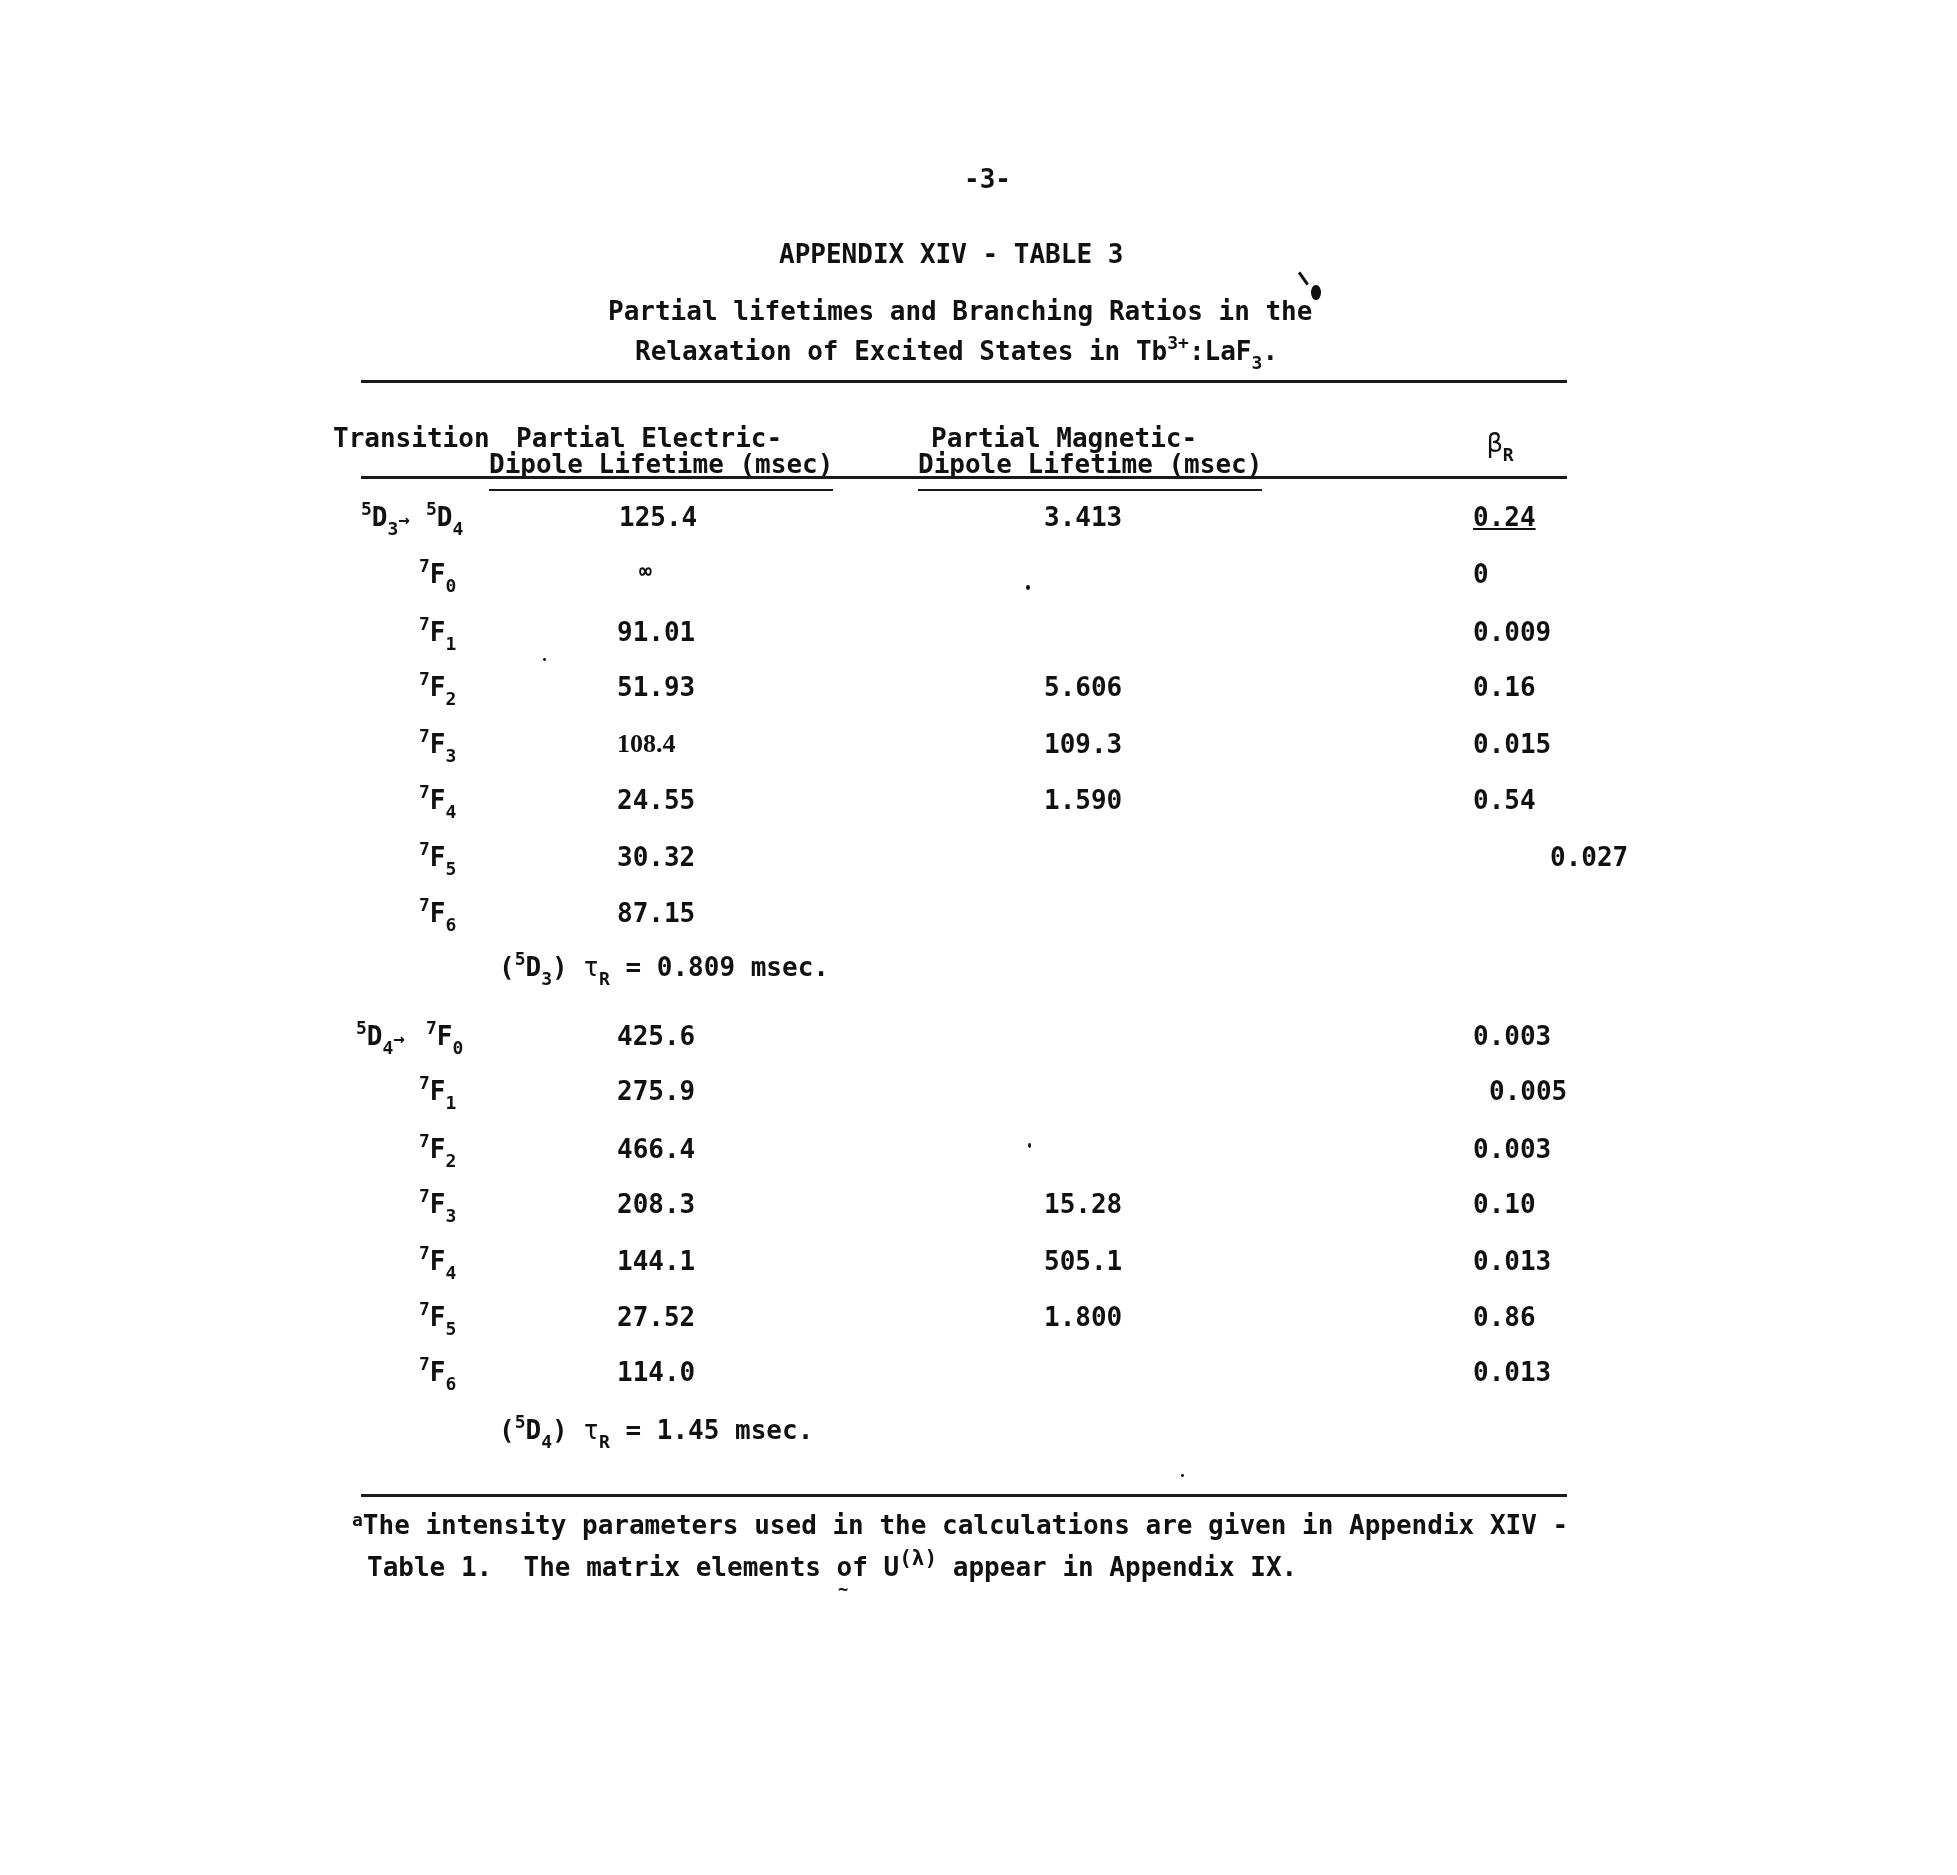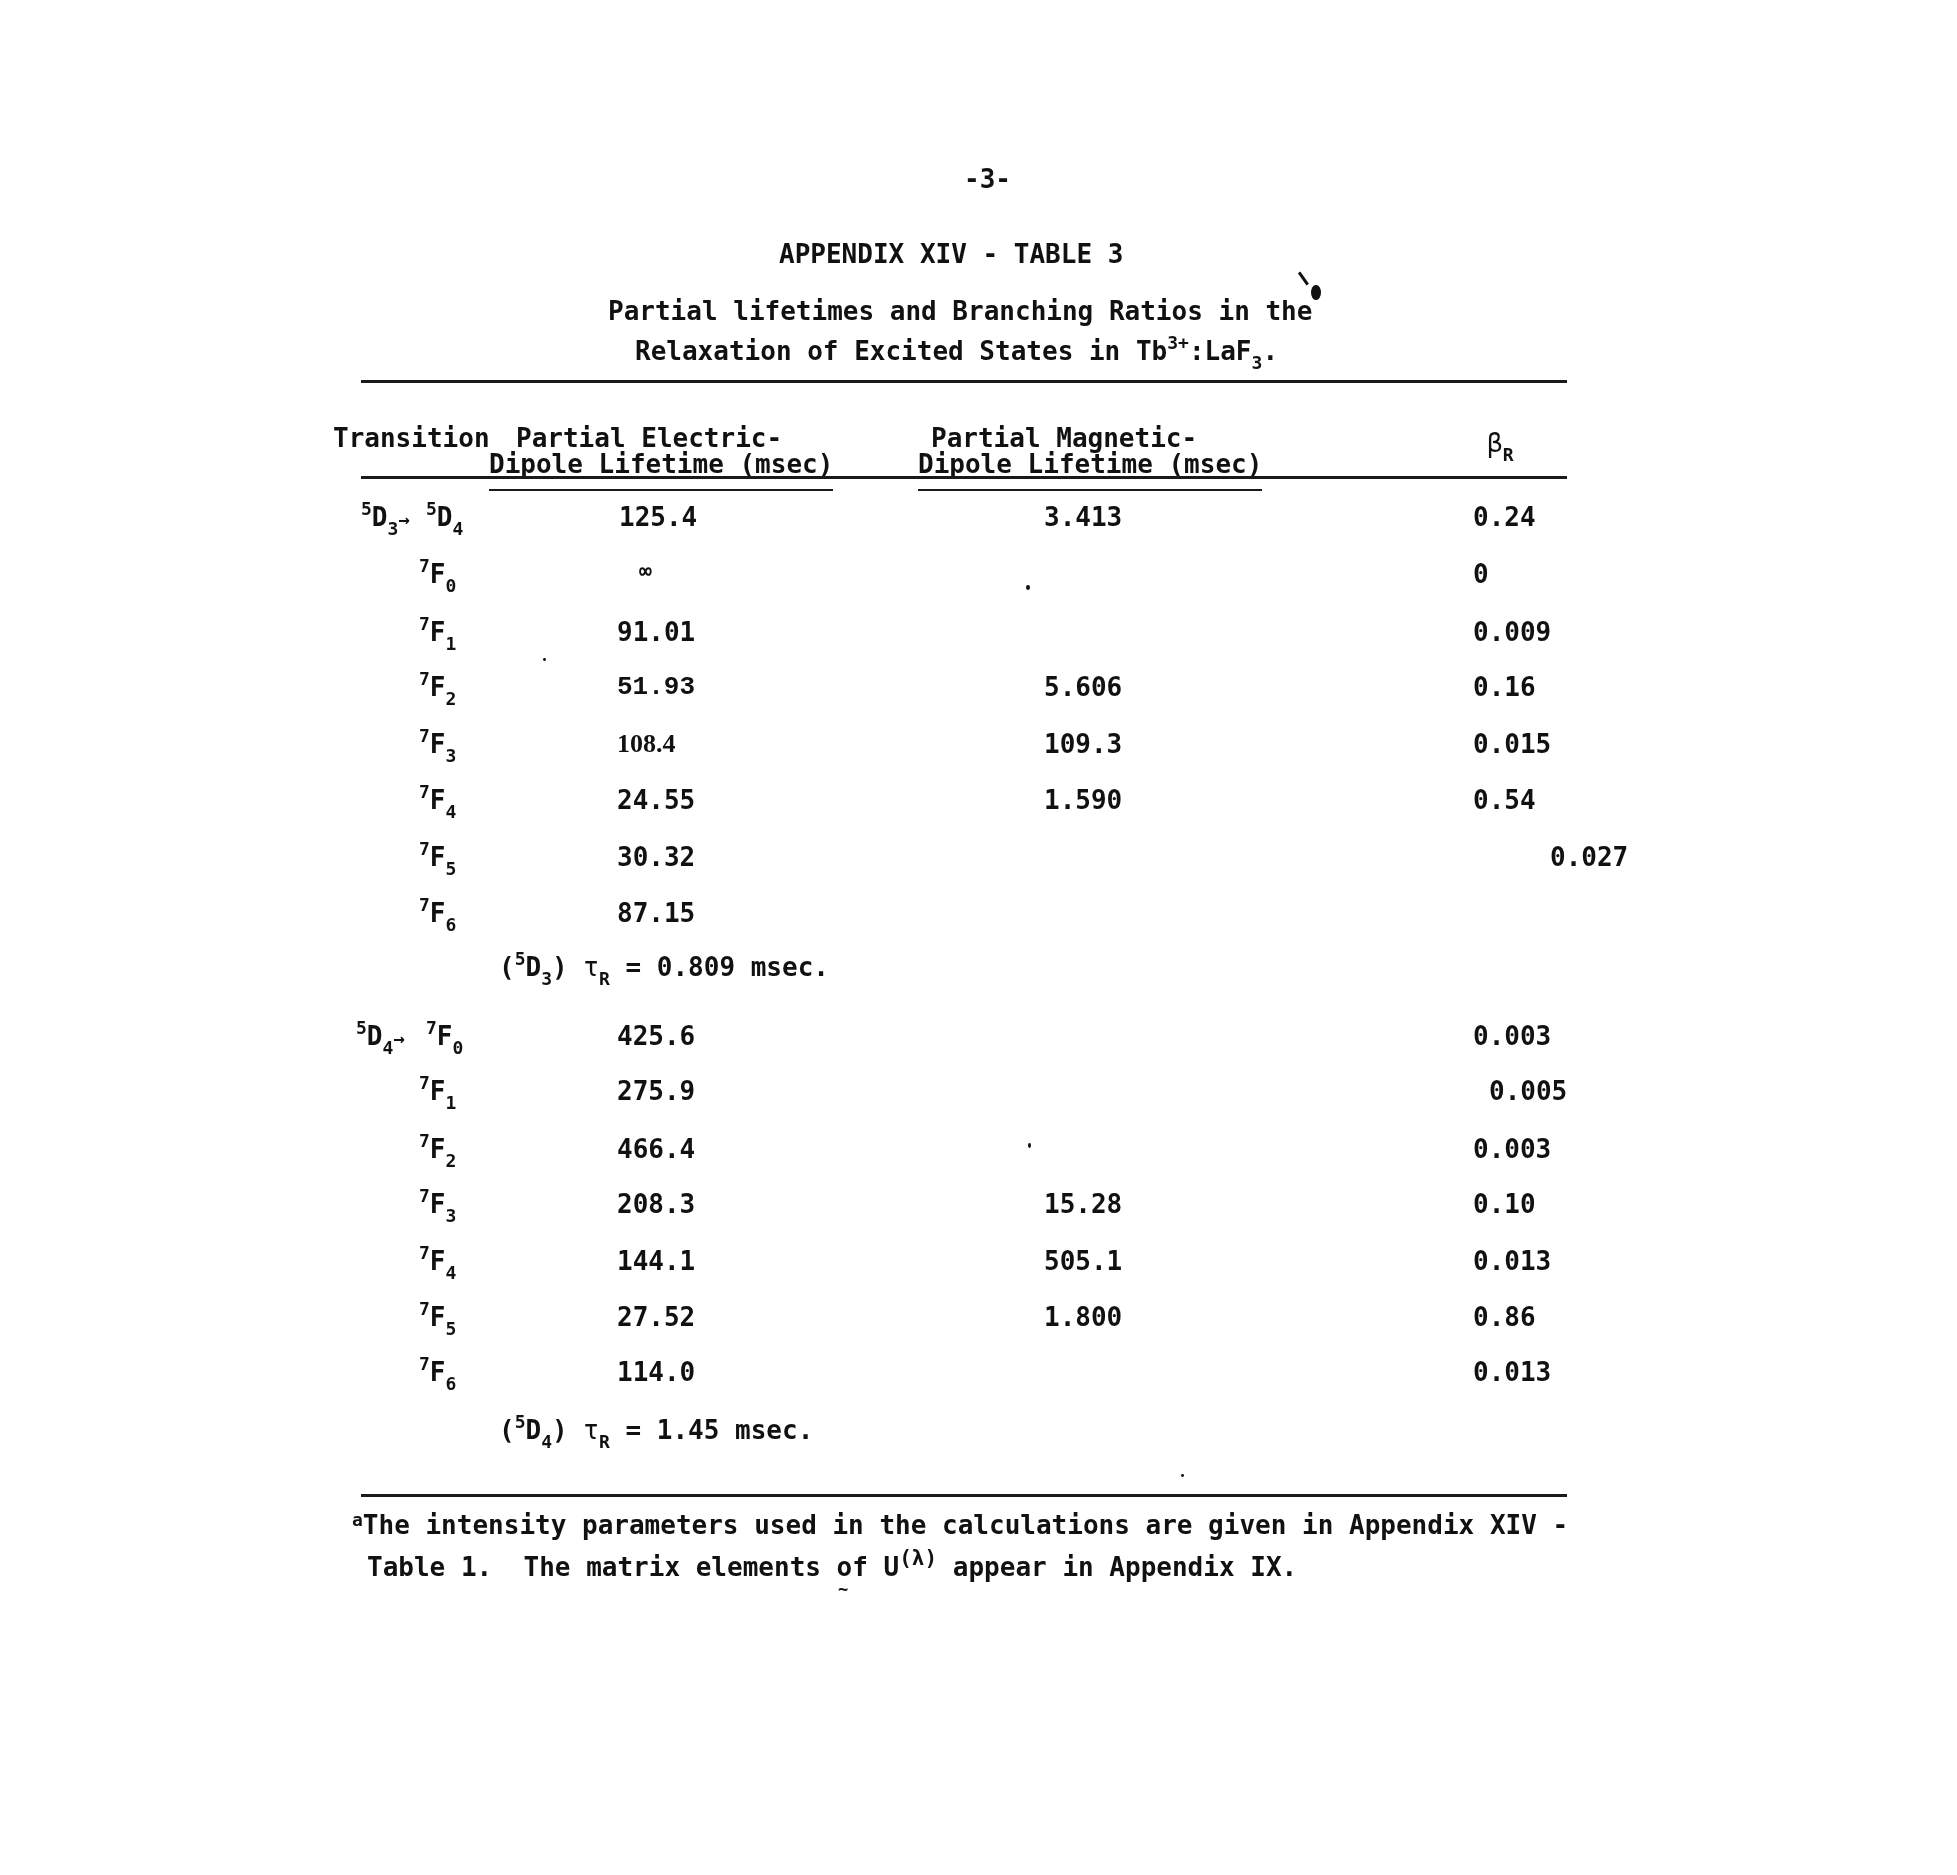--- a/index.html
+++ b/index.html
@@ -48,34 +48,34 @@
 
 <div class="abs num" style="left:361px; top:502px;">
   <span class="sup">5</span><span>D</span><span class="sub">3</span><span style="font-size:19px;">→</span>
 </div>
 
 <div>
 
   <div class="abs num" style="left:426px; top:502px;"><span class="sup">5</span><span>D</span><span class="sub">4</span></div>
   <div class="abs num" style="left:619px; top:502px;">125.4</div>
   <div class="abs num" style="left:1044px; top:502px;">3.413</div>
-  <div class="abs num" style="left:1473px; top:502px;">0.24</div>
+  <div class="abs num" style="left:1473px; top:502px;text-decoration:underline;">0.24</div>
 
   <div class="abs num" style="left:419px; top:559px;"><span class="sup">7</span><span>F</span><span class="sub">0</span></div>
   <div class="abs num" style="left:639px; top:559px; font-size:21px;">∞</div>
   <div class="abs num" style="left:1044px; top:559px;"></div>
   <div class="abs num" style="left:1473px; top:559px;">0</div>
 
   <div class="abs num" style="left:419px; top:617px;"><span class="sup">7</span><span>F</span><span class="sub">1</span></div>
   <div class="abs num" style="left:617px; top:617px;">91.01</div>
   <div class="abs num" style="left:1044px; top:617px;"></div>
   <div class="abs num" style="left:1473px; top:617px;">0.009</div>
 
   <div class="abs num" style="left:419px; top:672px;"><span class="sup">7</span><span>F</span><span class="sub">2</span></div>
-  <div class="abs num" style="left:617px; top:672px;font-family:Liberation Mono, monospace;">51.93</div>
+  <div class="abs num" style="left:617px; top:672px;">51.93</div>
   <div class="abs num" style="left:1044px; top:672px;">5.606</div>
   <div class="abs num" style="left:1473px; top:672px;">0.16</div>
 
   <div class="abs num" style="left:419px; top:729px;"><span class="sup">7</span><span>F</span><span class="sub">3</span></div>
   <div class="abs num" style="left:617px; top:729px;font-family:Liberation Serif, serif;">108.4</div>
   <div class="abs num" style="left:1044px; top:729px;">109.3</div>
   <div class="abs num" style="left:1473px; top:729px;">0.015</div>
 
   <div class="abs num" style="left:419px; top:785px;"><span class="sup">7</span><span>F</span><span class="sub">4</span></div>
   <div class="abs num" style="left:617px; top:785px;">24.55</div>

